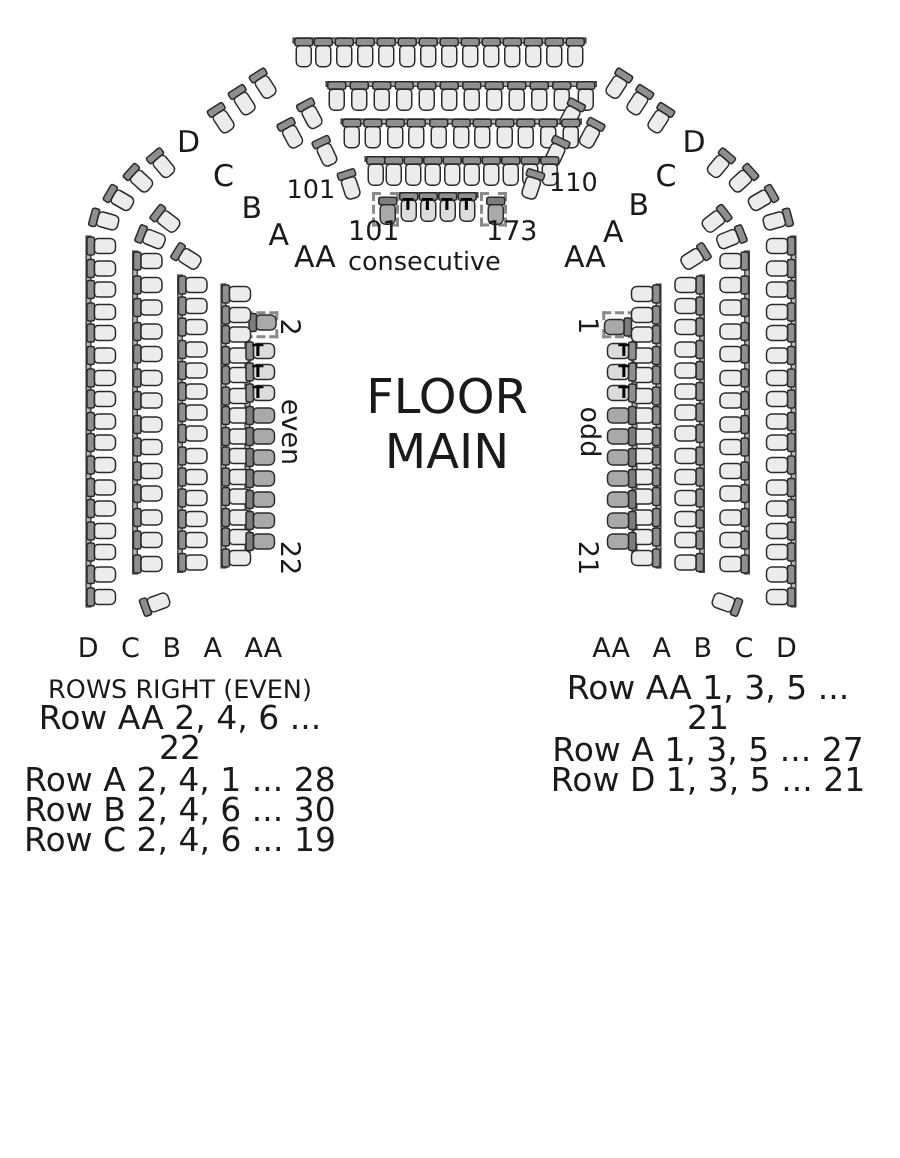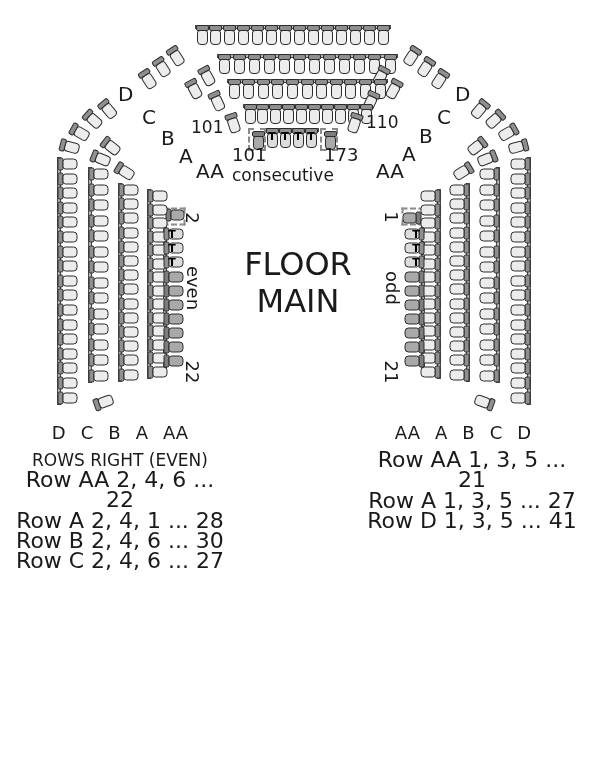--- a/index.html
+++ b/index.html
@@ -1006,29 +1006,29 @@
       <span>D</span>
       <span>C</span>
       <span>B</span>
       <span>A</span>
       <span>AA</span>
     </div>
     <div class="ltitle">ROWS RIGHT (EVEN)</div>
     <div class="lrow">Row AA 2, 4, 6 ... 22</div>
     <div class="lrow">Row A 2, 4, 1 ... 28</div>
     <div class="lrow">Row B 2, 4, 6 ... 30</div>
-    <div class="lrow">Row C 2, 4, 6 ... 27</div>
+    <div class="lrow">Row C 2, 4, 6 ... 19</div>
   </div>
 
   <div class="legend" id="legend-right">
     <div class="cols" style="padding-right:18px">
       <span>AA</span>
       <span>A</span>
       <span>B</span>
       <span>C</span>
       <span>D</span>
     </div>
     <div class="lrow">Row AA 1, 3, 5 ... 21</div>
     <div class="lrow">Row A 1, 3, 5 ... 27</div>
-    <div class="lrow">Row D 1, 3, 5 ... 41</div>
+    <div class="lrow">Row D 1, 3, 5 ... 21</div>
   </div>
 
 </div>
 
 </body></html>

